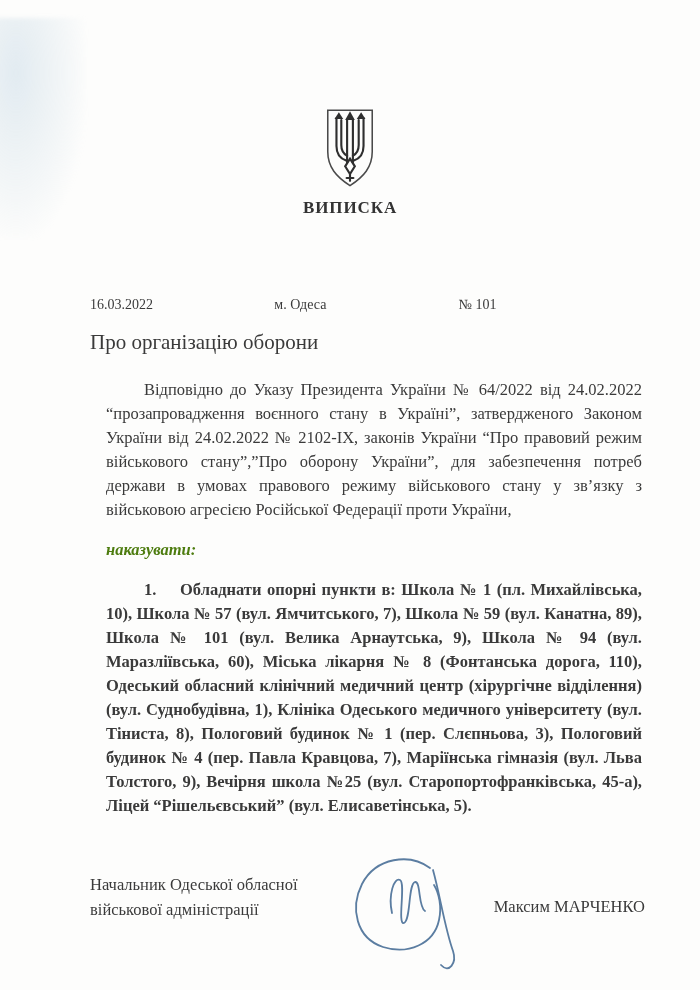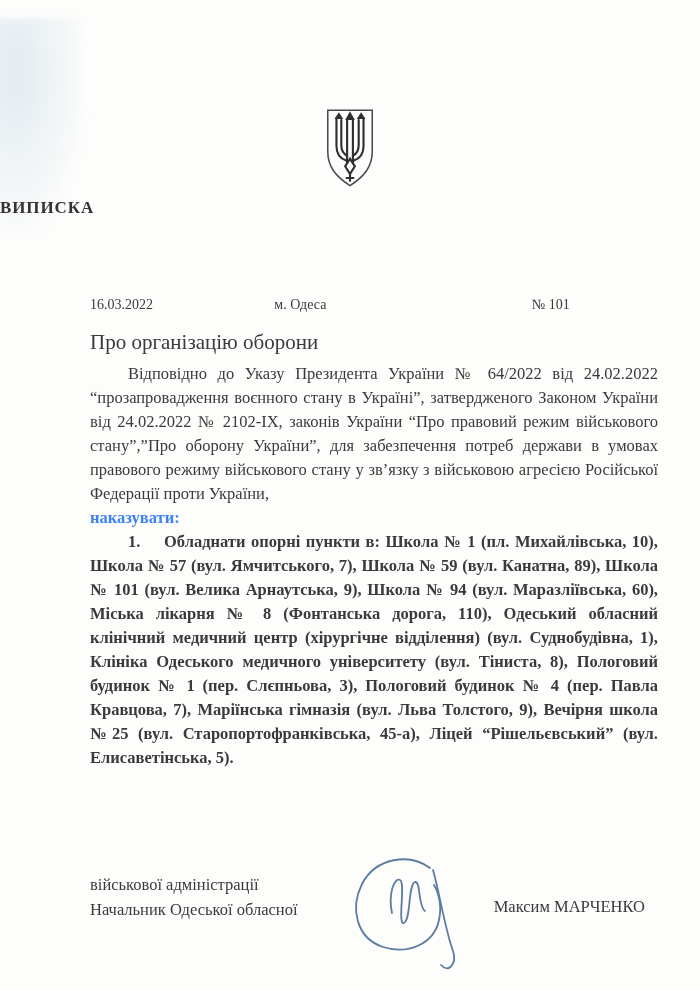--- a/index.html
+++ b/index.html
@@ -16,42 +16,42 @@
     background:radial-gradient(ellipse at 30% 25%, rgba(165,195,215,0.30), rgba(190,210,225,0.12) 55%, transparent 75%);
     filter:blur(2px);
     pointer-events:none;
   }
   .emblem {
     position:absolute; top:106px; left:50%; transform:translateX(-50%);
     width:58px; height:84px;
   }
   .doc-title, .doc-subtitle {
     position:absolute; left:0; width:100%;
-    font-weight:bold; font-size:17px; letter-spacing:0.9px;
+    text-align:center; font-weight:bold; font-size:17px; letter-spacing:0.9px;
     color:#333333;
   }
   .doc-title { top:198px; }
   .doc-subtitle { top:236px; }
   .dateline {
     position:absolute; top:297px; left:90px; right:45px;
     display:flex; font-size:14px;
   }
   .dateline .dl { flex:1; }
   .dl-center { text-align:left; }
-  .dl-right { text-align:center; padding-right:12px;font-family:Liberation Serif, serif; }
+  .dl-right { text-align:left; padding-right:12px;font-family:Liberation Serif, serif; }
   .subject {
     position:absolute; top:330px; left:90px; font-size:21px;
   }
   .bodytext {
     position:absolute; top:362px; left:90px; right:42px;
     font-size:16.5px; line-height:24px; text-align:justify;
   }
-  .bodytext p { margin:0; }
+  .bodytext p { margin:16px; }
   .preamble { text-indent:38px; }
-  .order-word { font-weight:bold; color:#3b82f6; }
+  .order-word { font-weight:bold; color:#4d7c0f;font-style:italic; }
   .item { text-indent:38px;font-weight:bold; }
   .item .num { display:inline-block; width:36px; text-indent:0; }
   .sig-row {
     position:absolute; top:872px; left:90px; right:45px;
     display:flex; justify-content:space-between;
     font-size:16.5px; line-height:25px;
   }
   .sig-name { align-self:center; padding-right:10px; margin-top:18px; white-space:nowrap; }
   .scribble {
     position:absolute; left:348px; top:850px; width:135px; height:138px;
@@ -98,22 +98,22 @@
   <div class="subject">Про організацію оборони</div>
 
   <div class="bodytext">
     <p class="preamble"><span>Відповідно до Указу Президента України № 64/2022 від 24.02.2022 “прозапровадження воєнного стану в Україні”, затвердженого Законом України від 24.02.2022 № 2102-IX, законів України “Про правовий режим військового стану”,”Про оборону України”, для забезпечення потреб держави в умовах правового режиму військового стану у зв’язку з військовою агресією Російської Федерації проти України,</span></p>
     <p class="order-word">наказувати:</p>
     <p class="item"><span class="num">1.</span><span>Обладнати опорні пункти в: Школа № 1 (пл. Михайлівська, 10), Школа № 57 (вул. Ямчитського, 7), Школа № 59 (вул. Канатна, 89), Школа № 101 (вул. Велика Арнаутська, 9), Школа № 94 (вул. Маразліївська, 60), Міська лікарня № 8 (Фонтанська дорога, 110), Одеський обласний клінічний медичний центр (хірургічне відділення) (вул. Суднобудівна, 1), Клініка Одеського медичного університету (вул. Тіниста, 8), Пологовий будинок № 1 (пер. Слєпньова, 3), Пологовий будинок № 4 (пер. Павла Кравцова, 7), Маріїнська гімназія (вул. Льва Толстого, 9), Вечірня школа №25 (вул. Старопортофранківська, 45-а), Ліцей “Рішельєвський” (вул. Елисаветінська, 5).</span></p>
   </div>
 
   <div class="sig-row">
     <div class="sig-position">
+      <div>Начальник Одеської обласної</div>
       <div>військової адміністрації</div>
-      <div>Начальник Одеської обласної</div>
     </div>
     <div class="sig-name">Максим МАРЧЕНКО</div>
   </div>
 
   <div class="scribble">
     <svg viewBox="0 0 135 138" width="135" height="138" xmlns="http://www.w3.org/2000/svg">
       <g class="sig-path" fill="none" stroke="#5b7da1" stroke-width="1.8" stroke-linecap="round">
         <path d="M82 18 C 62 3, 28 7, 14 34 C 2 58, 8 88, 35 97 C 60 105, 86 94, 91 70 C 94 57, 91 43, 86 35"></path>
         <path d="M44 63 C 40 45, 46 27, 52 30 C 58 33, 49 75, 56 73 C 63 70, 60 34, 67 32 C 73 31, 70 57, 77 61"></path>
         <path d="M85 20 C 92 45, 97 79, 105 101 C 109 113, 101 124, 93 115"></path>

